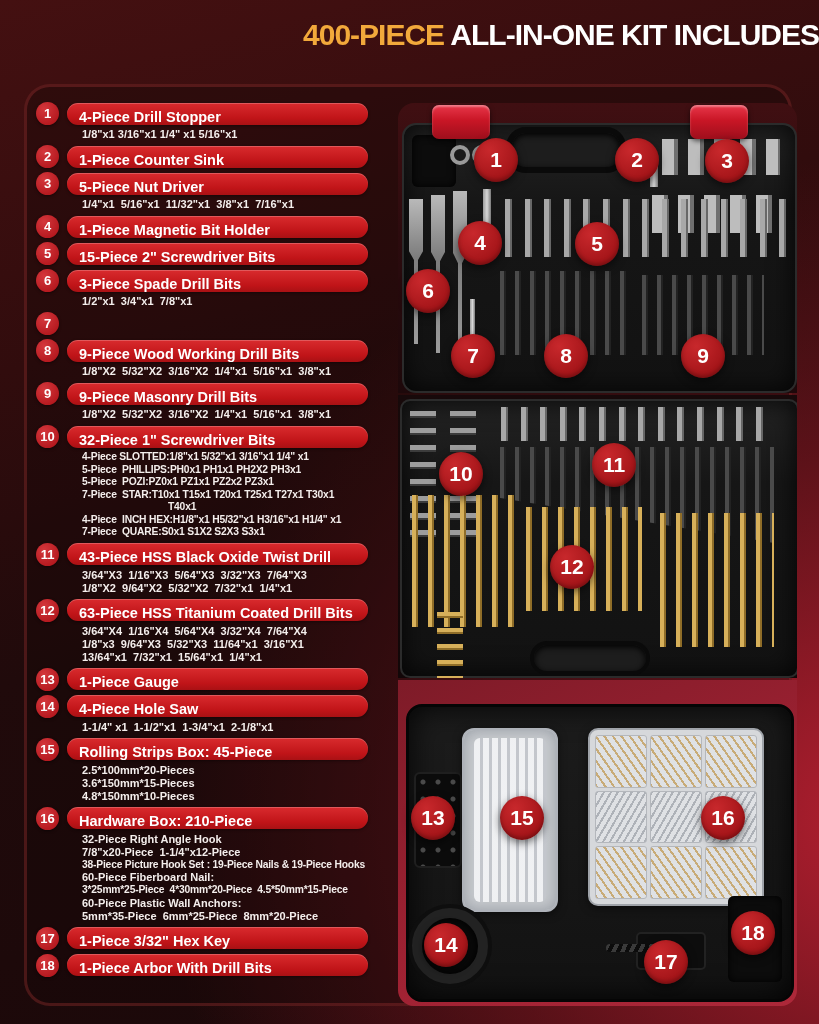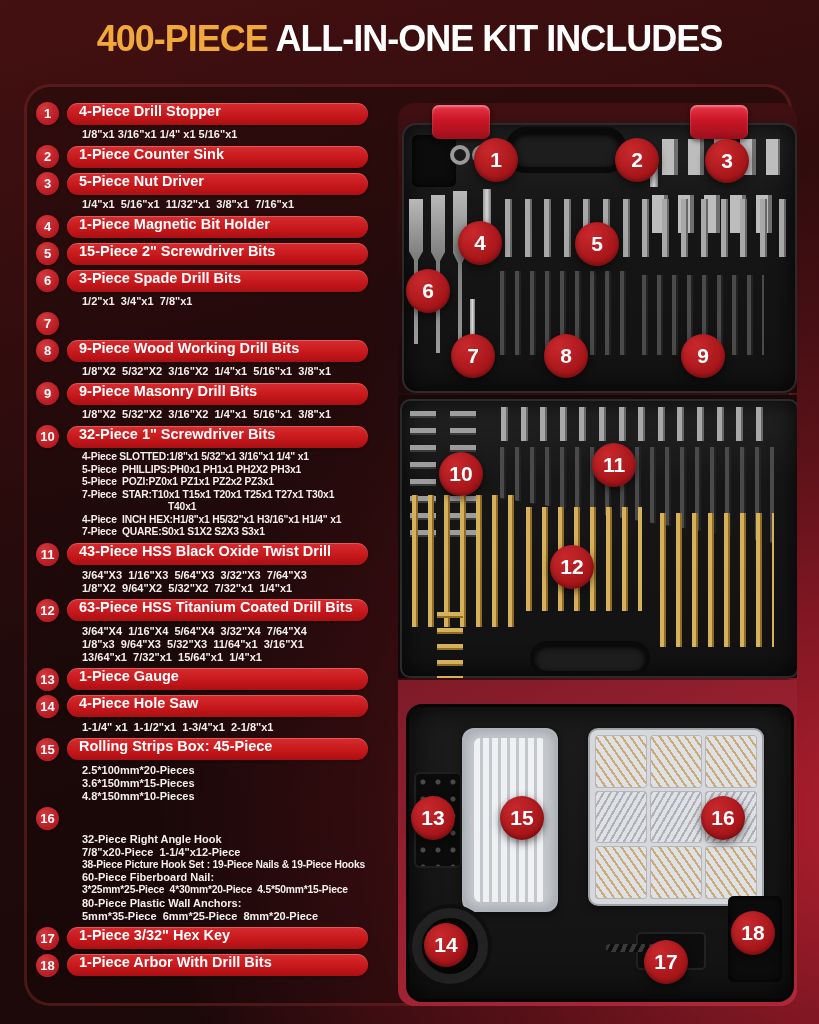--- a/index.html
+++ b/index.html
@@ -4,37 +4,37 @@
 <style>
   html,body{margin:0;padding:0;}
   body{
     width:819px;height:1024px;overflow:hidden;position:relative;
     font-family:"Liberation Sans",sans-serif;
     background:
       radial-gradient(130% 95% at 108% 80%, rgba(188,32,50,.95) 0%, rgba(140,24,36,.55) 38%, rgba(60,12,14,0) 68%),
       linear-gradient(165deg,#441011 0%, #310c0d 30%, #200a0b 55%, #1a0809 100%);
   }
   
-  .title{position:absolute;left:0;top:18px;width:819px;text-align:center;
-    font-size:36px;font-weight:800;letter-spacing:-1px;color:#fff;white-space:nowrap;}
+  .title{position:absolute;left:0;top:18px;width:819px;text-align:right;
+    font-size:30px;font-weight:800;letter-spacing:-1px;color:#fff;white-space:nowrap;}
   .title .gold{color:#F2A93B;}
   
   .panel{position:absolute;left:24px;top:84px;width:768px;height:922px;
     border-radius:26px;border:3px solid rgba(150,48,48,.40);
     background:rgba(22,7,7,.38);box-sizing:border-box;}
   
   .list{position:absolute;left:36px;top:98px;width:332px;}
   .row{display:flex;align-items:center;gap:8px;margin-top:4px;}
   .num{flex:0 0 23px;width:23px;height:23px;border-radius:50%;
     background:radial-gradient(circle at 35% 30%,#d4373c,#b5191f 75%);
     color:#fff;font-size:13px;font-weight:bold;display:flex;align-items:center;justify-content:center;
     box-shadow:0 1px 3px rgba(0,0,0,.5);}
   .pill{flex:1;height:22px;border-radius:12px;
     background:linear-gradient(180deg,#d92b2e 0%,#c01418 70%,#a91114 100%);
-    display:flex;align-items:flex-start;padding:0 12px;
+    display:flex;align-items:flex-end;padding:0 12px;
     box-shadow:inset 0 1px 0 rgba(255,255,255,.22), 0 1px 3px rgba(0,0,0,.4);}
   .pill span{color:#fff;font-weight:bold;font-size:14.5px;white-space:nowrap;}
   .details{margin:3px 0 2px 46px;}
   .dline{color:#f4eeec;font-weight:bold;font-size:11px;line-height:13px;white-space:pre;}
   .dline.sm{font-size:10.3px;letter-spacing:-.2px;line-height:12.5px;font-weight:600;}
   .dline.ind{padding-left:86px;}
   
   .photos{position:absolute;left:398px;top:103px;width:399px;}
   .photo{position:relative;width:399px;overflow:hidden;}
   .p1{height:290px;border-radius:16px 16px 0 0;
@@ -239,28 +239,31 @@
       </div>
     </div>
   <div class="details">
     <div class="dline">2.5*100mm*20-Pieces</div>
     <div class="dline">3.6*150mm*15-Pieces</div>
     <div class="dline">4.8*150mm*10-Pieces</div>
   </div>
 
   <div class="row">
       <div class="num">16</div>
+      <div class="pill">
+        <span>Hardware Box: 210-Piece</span>
+      </div>
     </div>
   <div class="details">
     <div class="dline">32-Piece Right Angle Hook</div>
     <div class="dline">7/8"x20-Piece  1-1/4"x12-Piece</div>
     <div class="dline sm">38-Piece Picture Hook Set : 19-Piece Nails &amp; 19-Piece Hooks</div>
     <div class="dline">60-Piece Fiberboard Nail:</div>
     <div class="dline sm">3*25mm*25-Piece  4*30mm*20-Piece  4.5*50mm*15-Piece</div>
-    <div class="dline">80-Piece Plastic Wall Anchors:</div>
+    <div class="dline">60-Piece Plastic Wall Anchors:</div>
     <div class="dline">5mm*35-Piece  6mm*25-Piece  8mm*20-Piece</div>
   </div>
 
   <div class="row">
       <div class="num">17</div>
       <div class="pill">
         <span>1-Piece 3/32" Hex Key</span>
       </div>
     </div>
 

